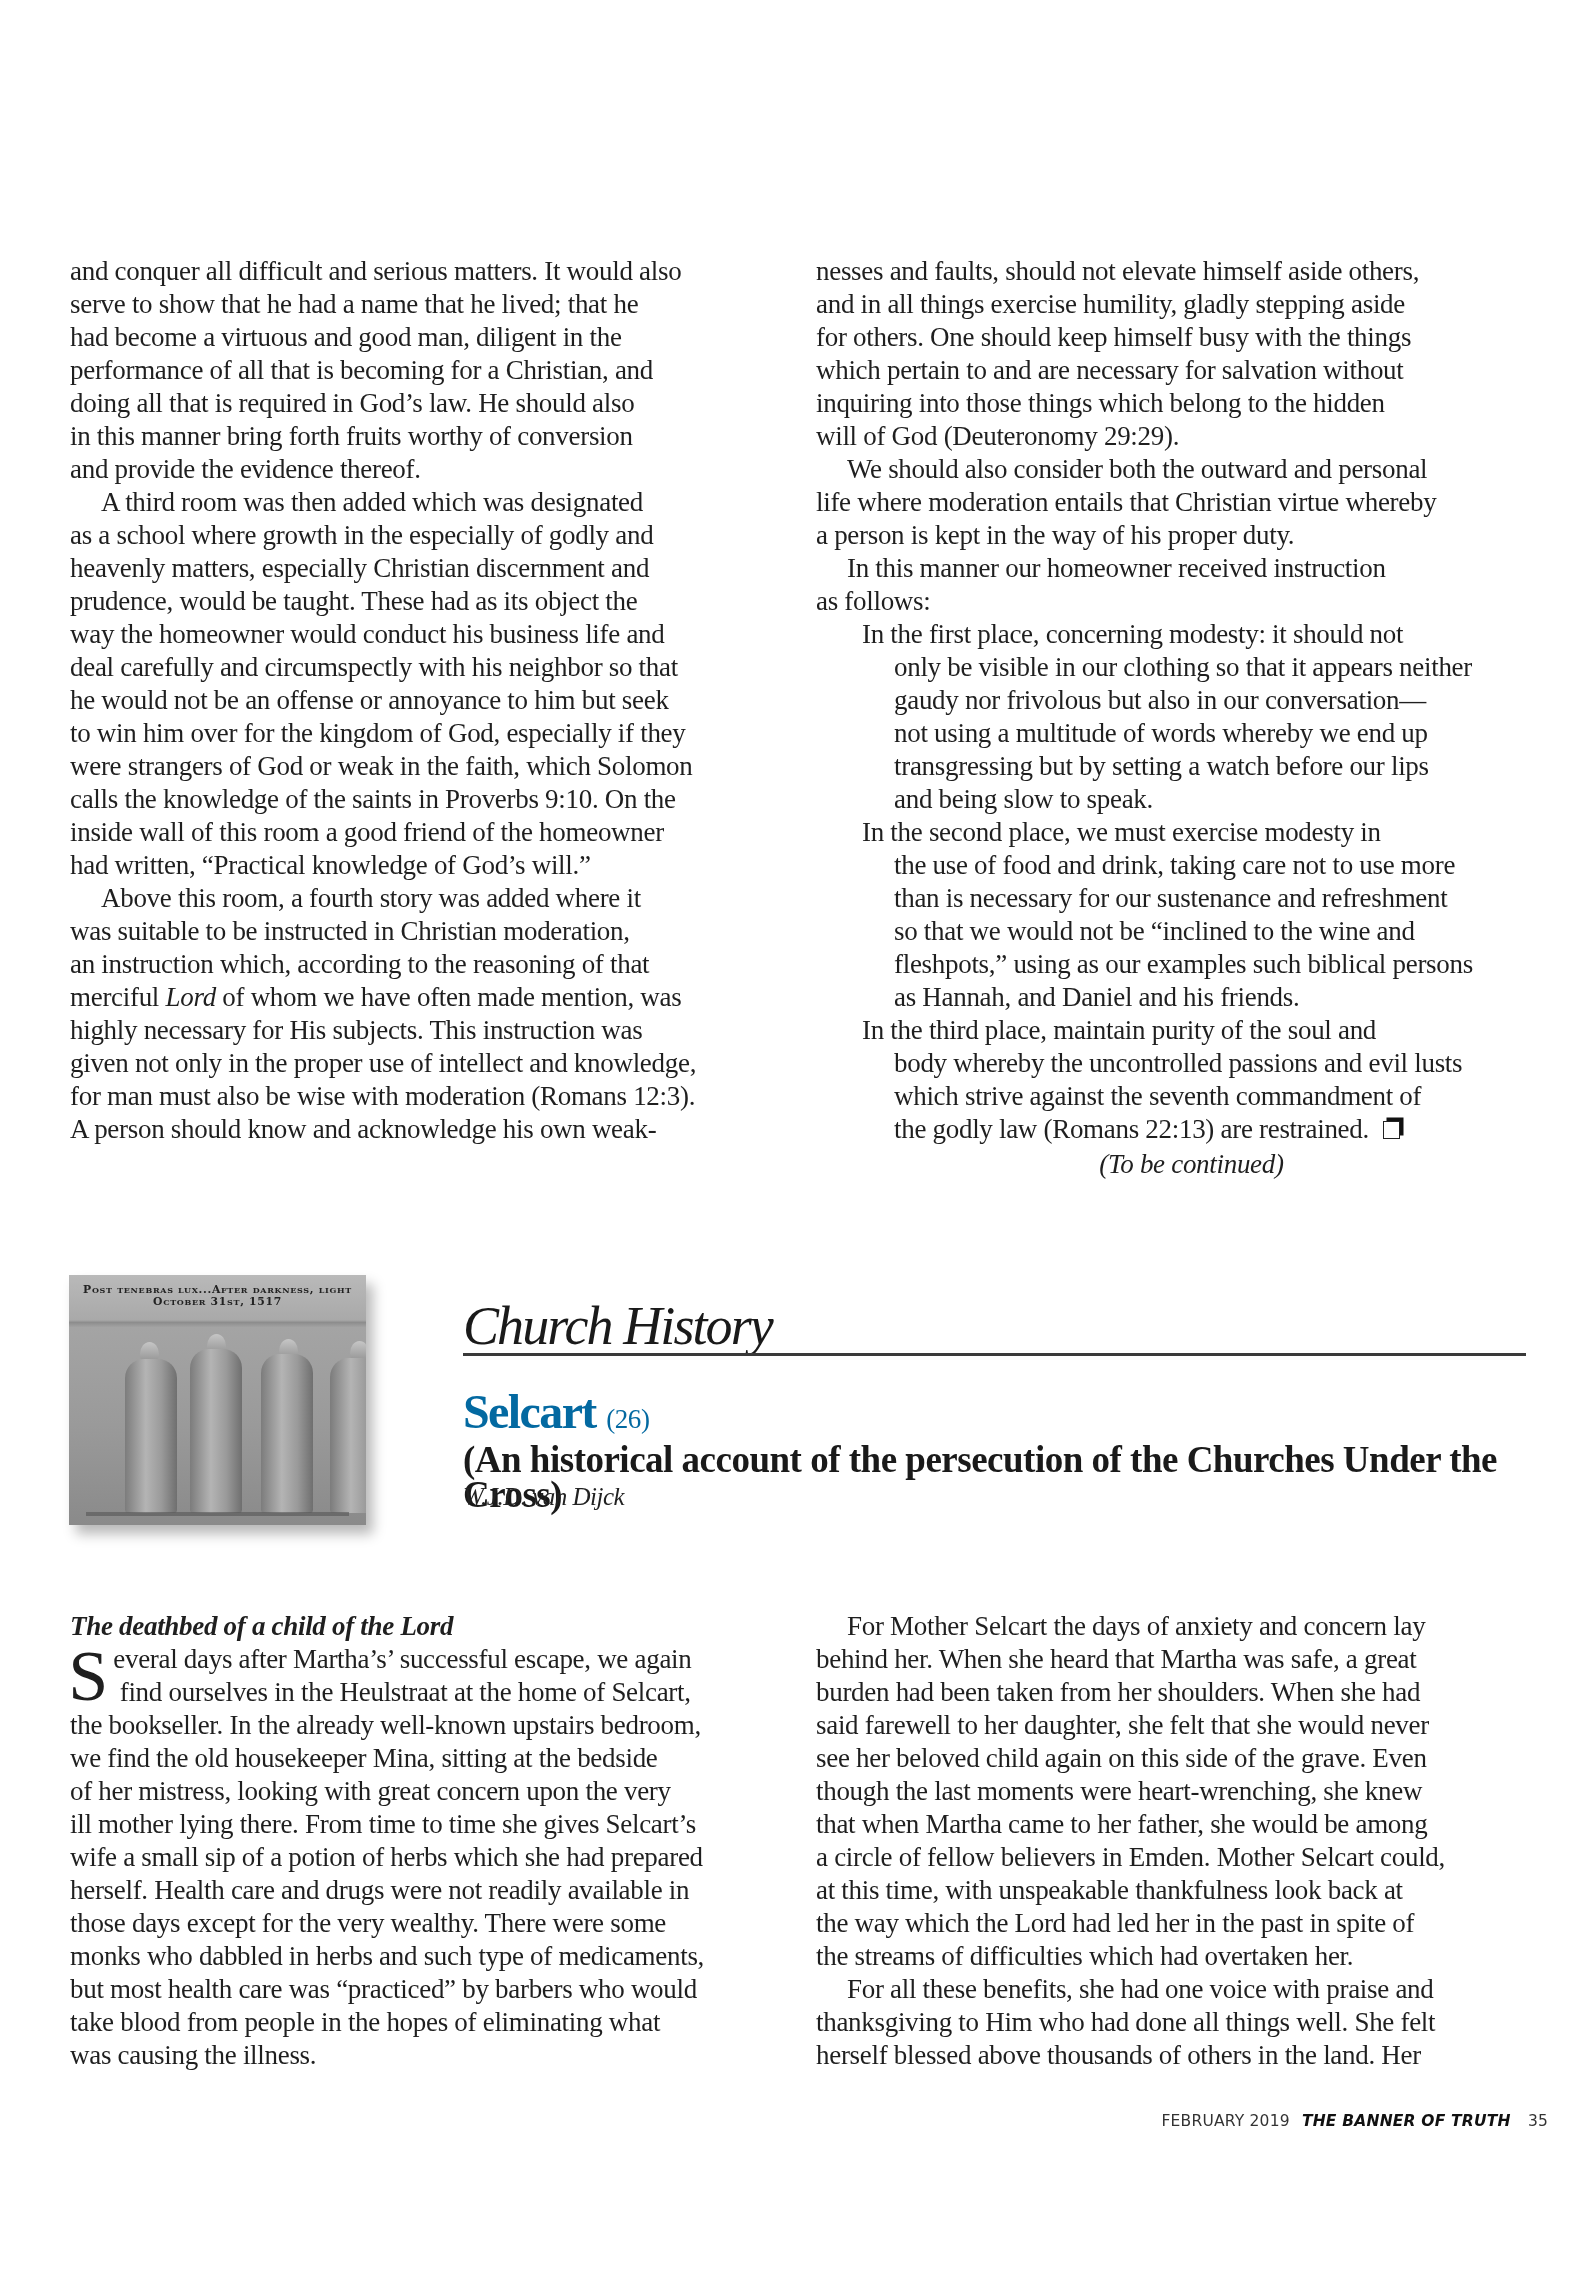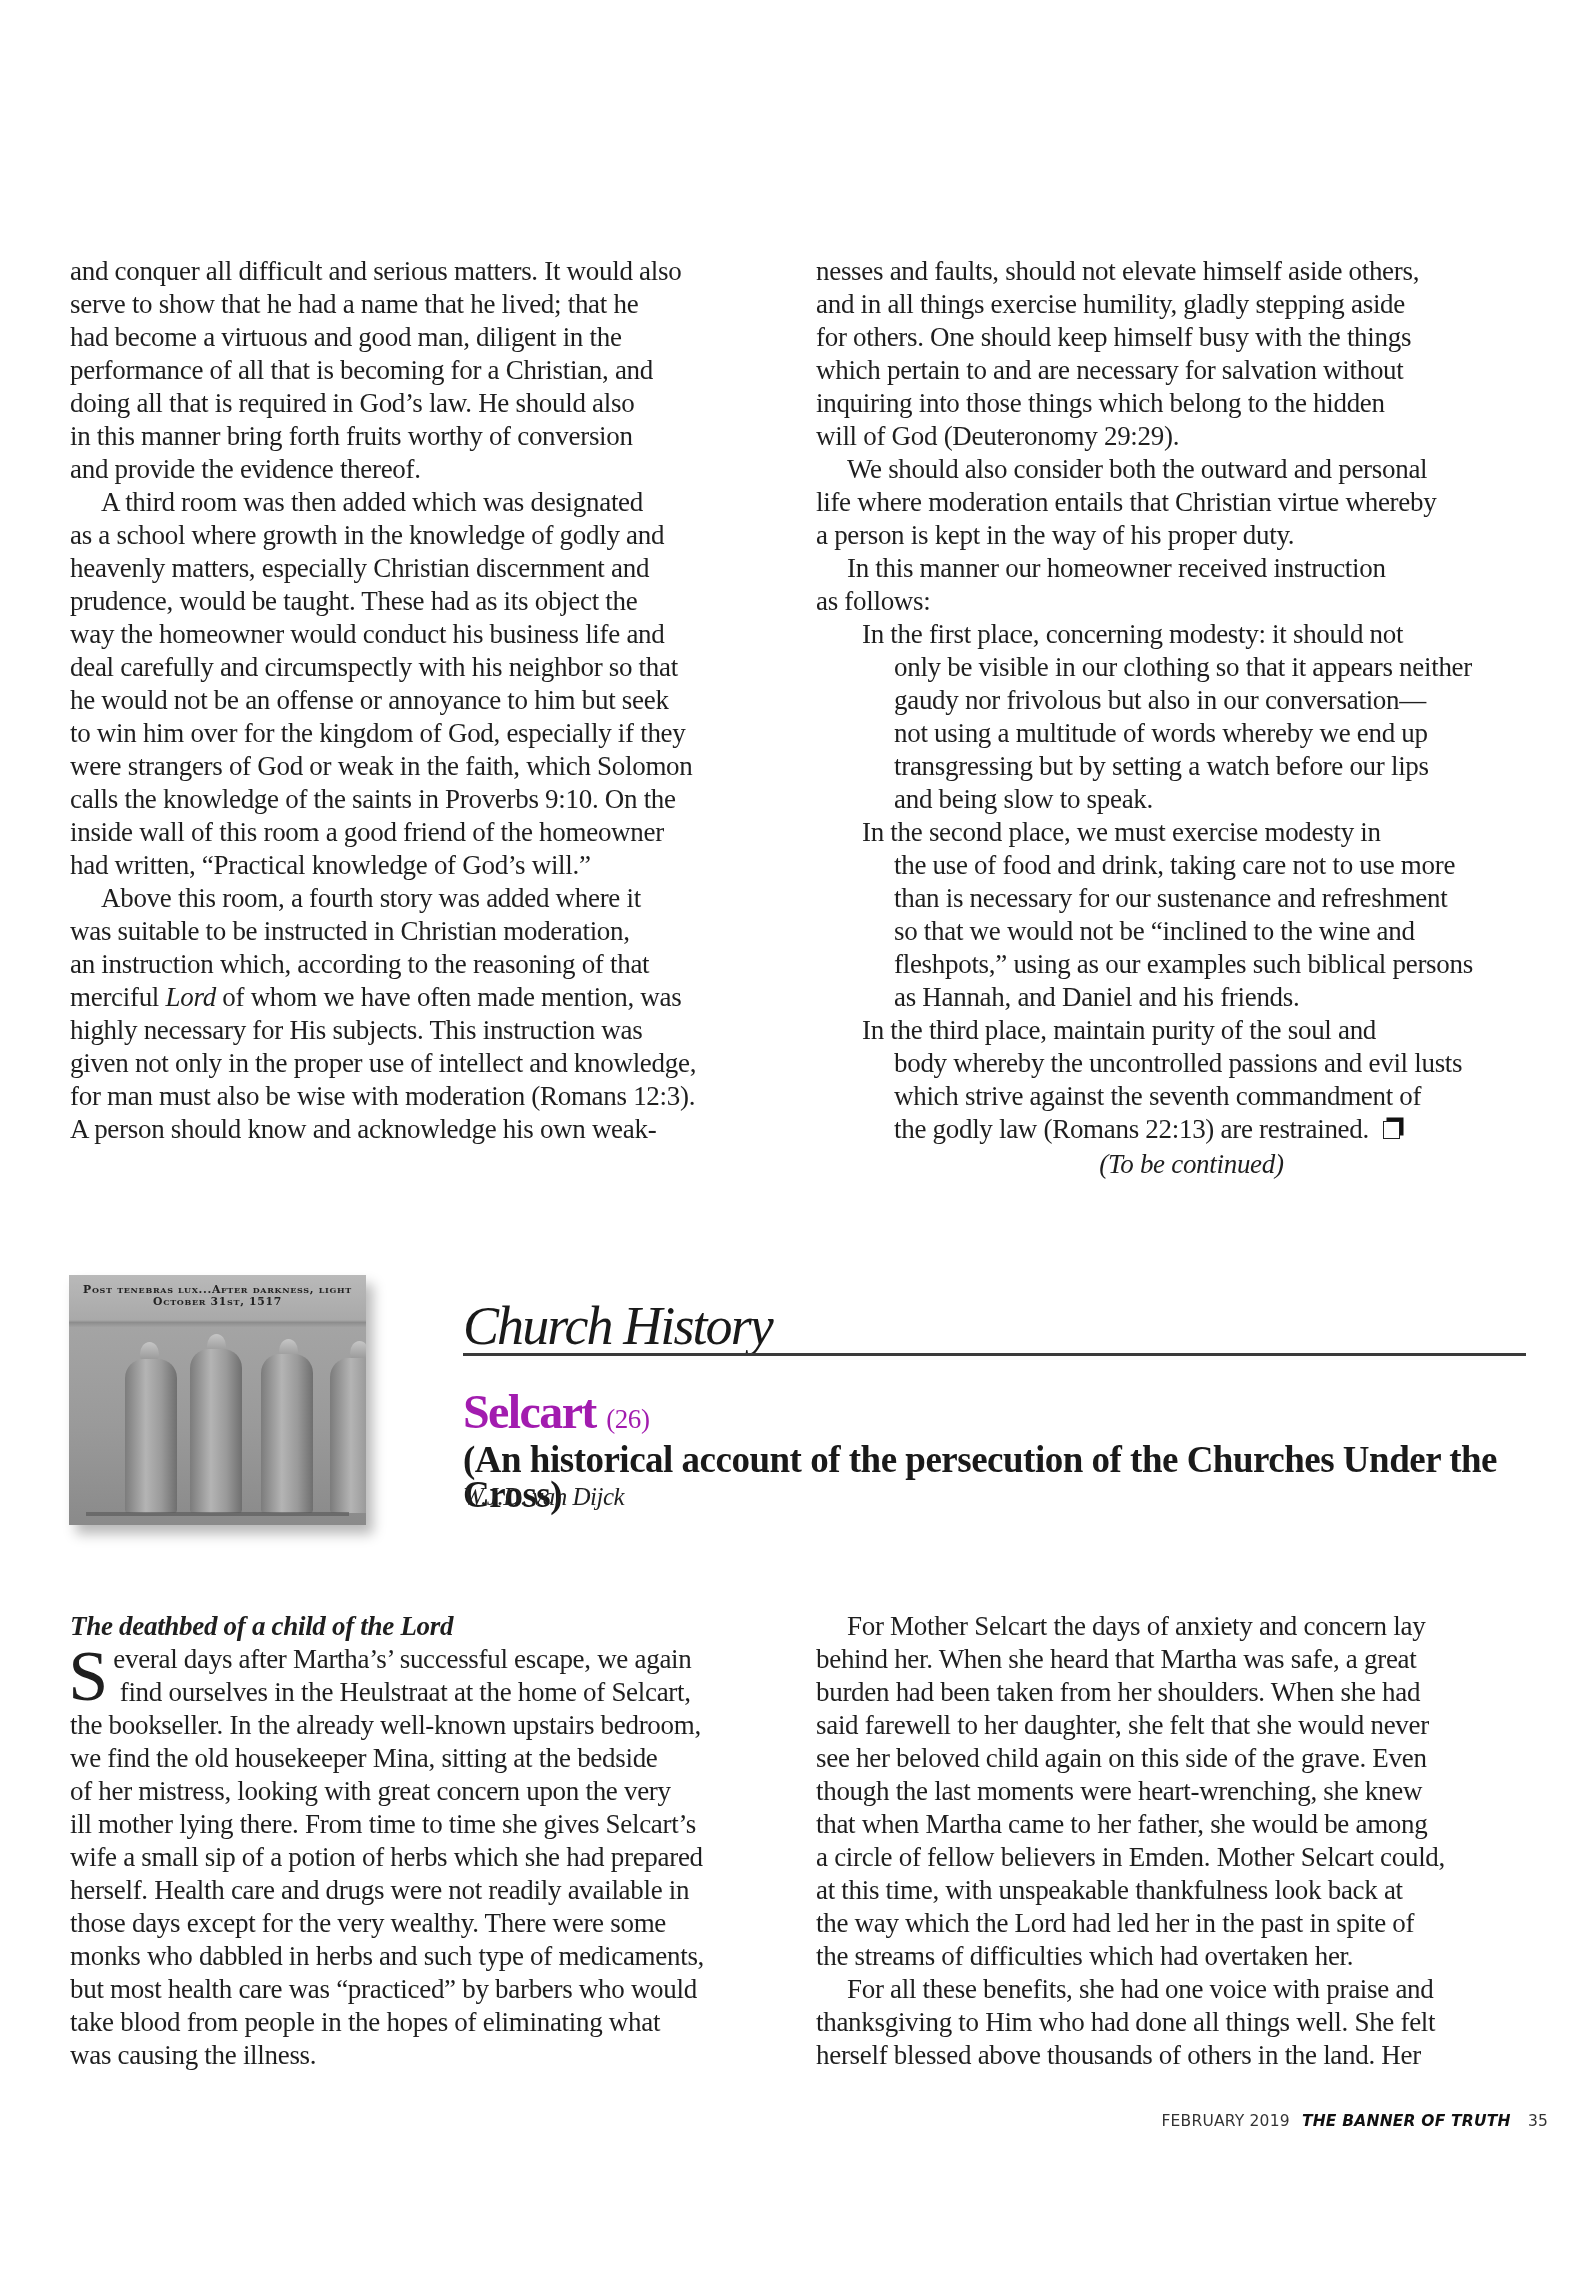--- a/index.html
+++ b/index.html
@@ -31,21 +31,21 @@
   #photo .cap2 { top: 20px; }
   #photo .figure { position: absolute; bottom: 12px; width: 52px; background: linear-gradient(90deg,#7c7c7c,#b4b4b4 40%,#9a9a9a 70%,#6f6f6f);
                    border-radius: 19px 19px 3.5px 3.5px; }
   #photo .head { position: absolute; width: 19px; height: 24px; border-radius: 50%;
                  background: linear-gradient(180deg,#c6c6c6,#8a8a8a); }
   #photo .ground { position: absolute; left: 17.3px; right: 17.3px; bottom: 8.6px; height: 4.3px; background: #555; opacity: .6; }
   #section-title { position: absolute; left: 463px; top: 1296px; font-style: italic; font-size: 54px;
                    letter-spacing: -1.9px; color: #1a1a1a; line-height: 60px; }
   #section-rule { position: absolute; left: 463px; top: 1353px; width: 1063px; height: 2.6px; background: #3a3a3a; }
   #article-title { position: absolute; left: 463px; top: 1384px; font-weight: bold; font-size: 48px;
-                   letter-spacing: -1.6px; line-height: 55px; color: #a21caf; }
+                   letter-spacing: -1.6px; line-height: 55px; color: #0369a1; }
   #article-part { font-weight: normal; font-size: 27px; letter-spacing: -0.4px; }
   #article-sub { position: absolute; left: 463px; top: 1442px; font-weight: bold; font-size: 37px;
                  letter-spacing: -0.5px; line-height: 35px; color: #1a1a1a; }
   #article-author { position: absolute; left: 463px; top: 1481px; font-style: italic; font-size: 25px;
                     letter-spacing: -0.5px; line-height: 31px; color: #222; }
   #subhead { font-weight: bold; font-style: italic; }
   .dropcap { float: left; font-size: 72px; line-height: 59px; margin: 3.5px 5.2px 0 -1.7px; height: 60px; }
   #footer { position: absolute; right: 44px; top: 2112px; font-family: "DejaVu Sans", sans-serif;
             font-size: 15.5px; color: #333; white-space: nowrap; letter-spacing: 0.2px; }
   #footer .mag { font-weight: bold; font-style: italic; margin: 0 12px 0 7px; color: #111; }
@@ -55,21 +55,21 @@
 
 <div id="col-a" class="col">
     <span class="ln "><span>and conquer all difficult and serious matters. It would also</span></span>
     <span class="ln "><span>serve to show that he had a name that he lived; that he</span></span>
     <span class="ln "><span>had become a virtuous and good man, diligent in the</span></span>
     <span class="ln "><span>performance of all that is becoming for a Christian, and</span></span>
     <span class="ln "><span>doing all that is required in God’s law. He should also</span></span>
     <span class="ln "><span>in this manner bring forth fruits worthy of conversion</span></span>
     <span class="ln "><span>and provide the evidence thereof.</span></span>
     <span class="ln ind"><span>A third room was then added which was designated</span></span>
-    <span class="ln "><span>as a school where growth in the knowledge of godly and</span></span>
+    <span class="ln "><span>as a school where growth in the especially of godly and</span></span>
     <span class="ln "><span>heavenly matters, especially Christian discernment and</span></span>
     <span class="ln "><span>prudence, would be taught. These had as its object the</span></span>
     <span class="ln "><span>way the homeowner would conduct his business life and</span></span>
     <span class="ln "><span>deal carefully and circumspectly with his neighbor so that</span></span>
     <span class="ln "><span>he would not be an offense or annoyance to him but seek</span></span>
     <span class="ln "><span>to win him over for the kingdom of God, especially if they</span></span>
     <span class="ln "><span>were strangers of God or weak in the faith, which Solomon</span></span>
     <span class="ln "><span>calls the knowledge of the saints in Proverbs 9:10. On the</span></span>
     <span class="ln "><span>inside wall of this room a good friend of the homeowner</span></span>
     <span class="ln "><span>had written, “Practical knowledge of God’s will.”</span></span>

